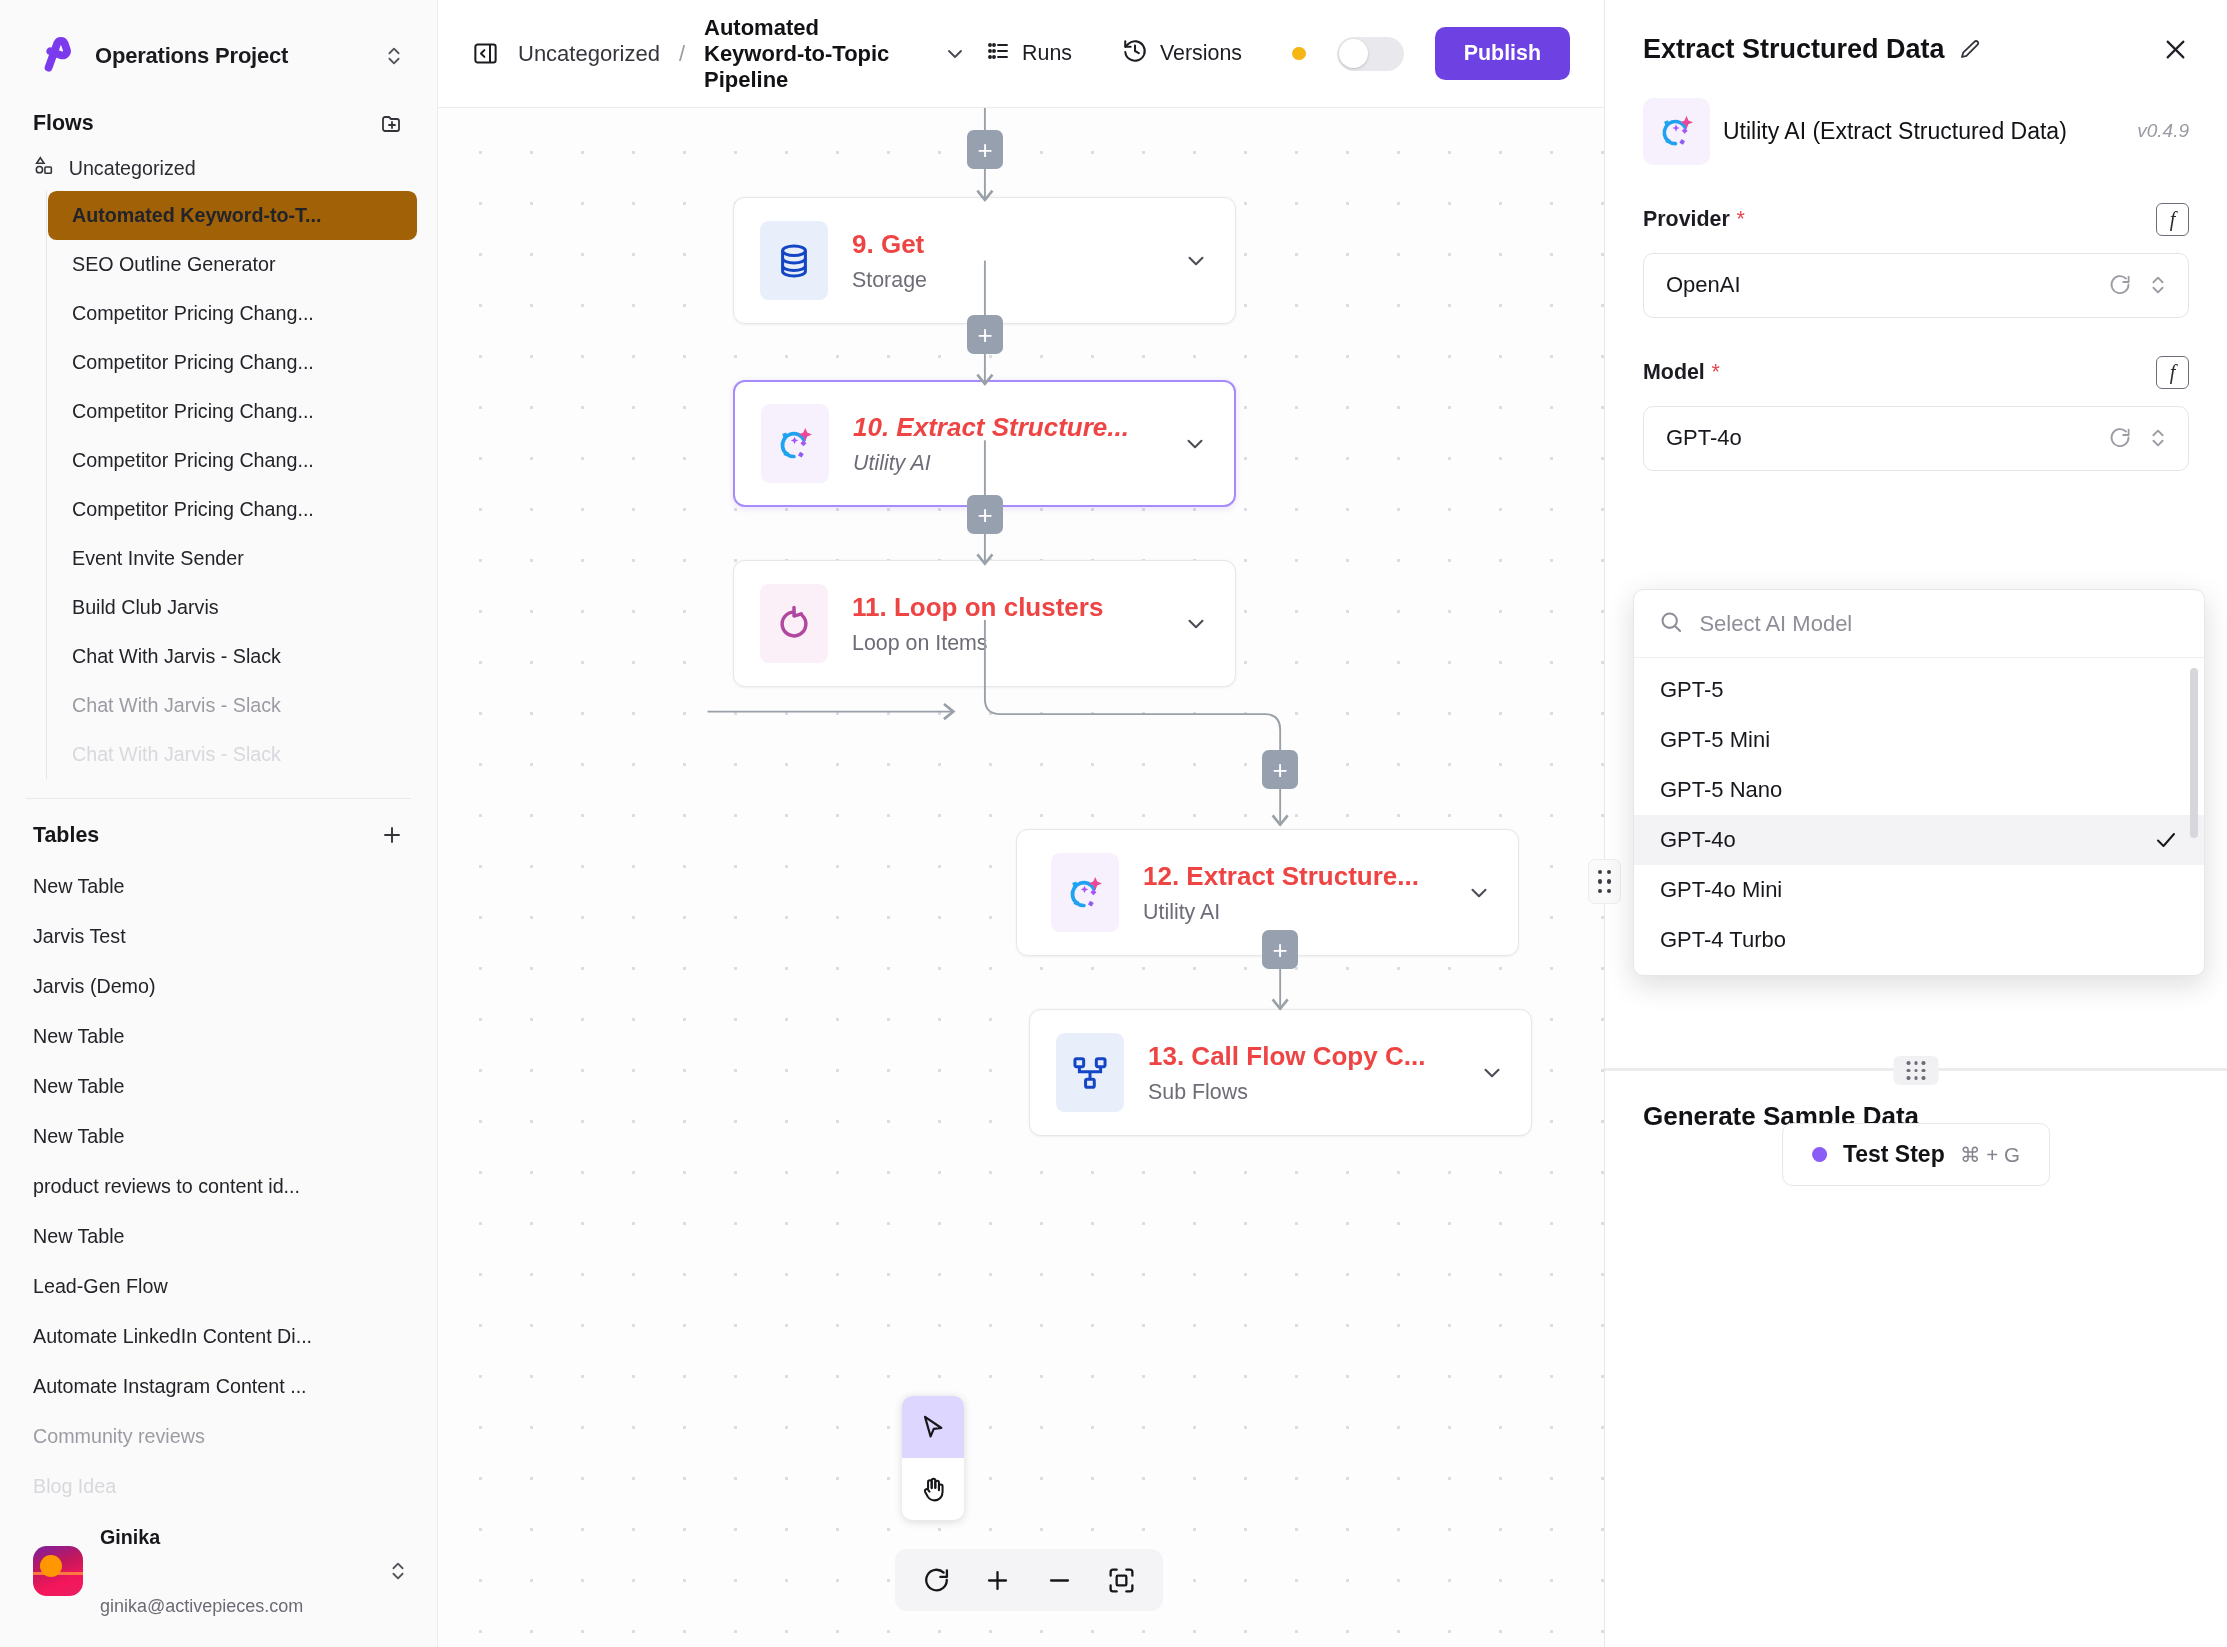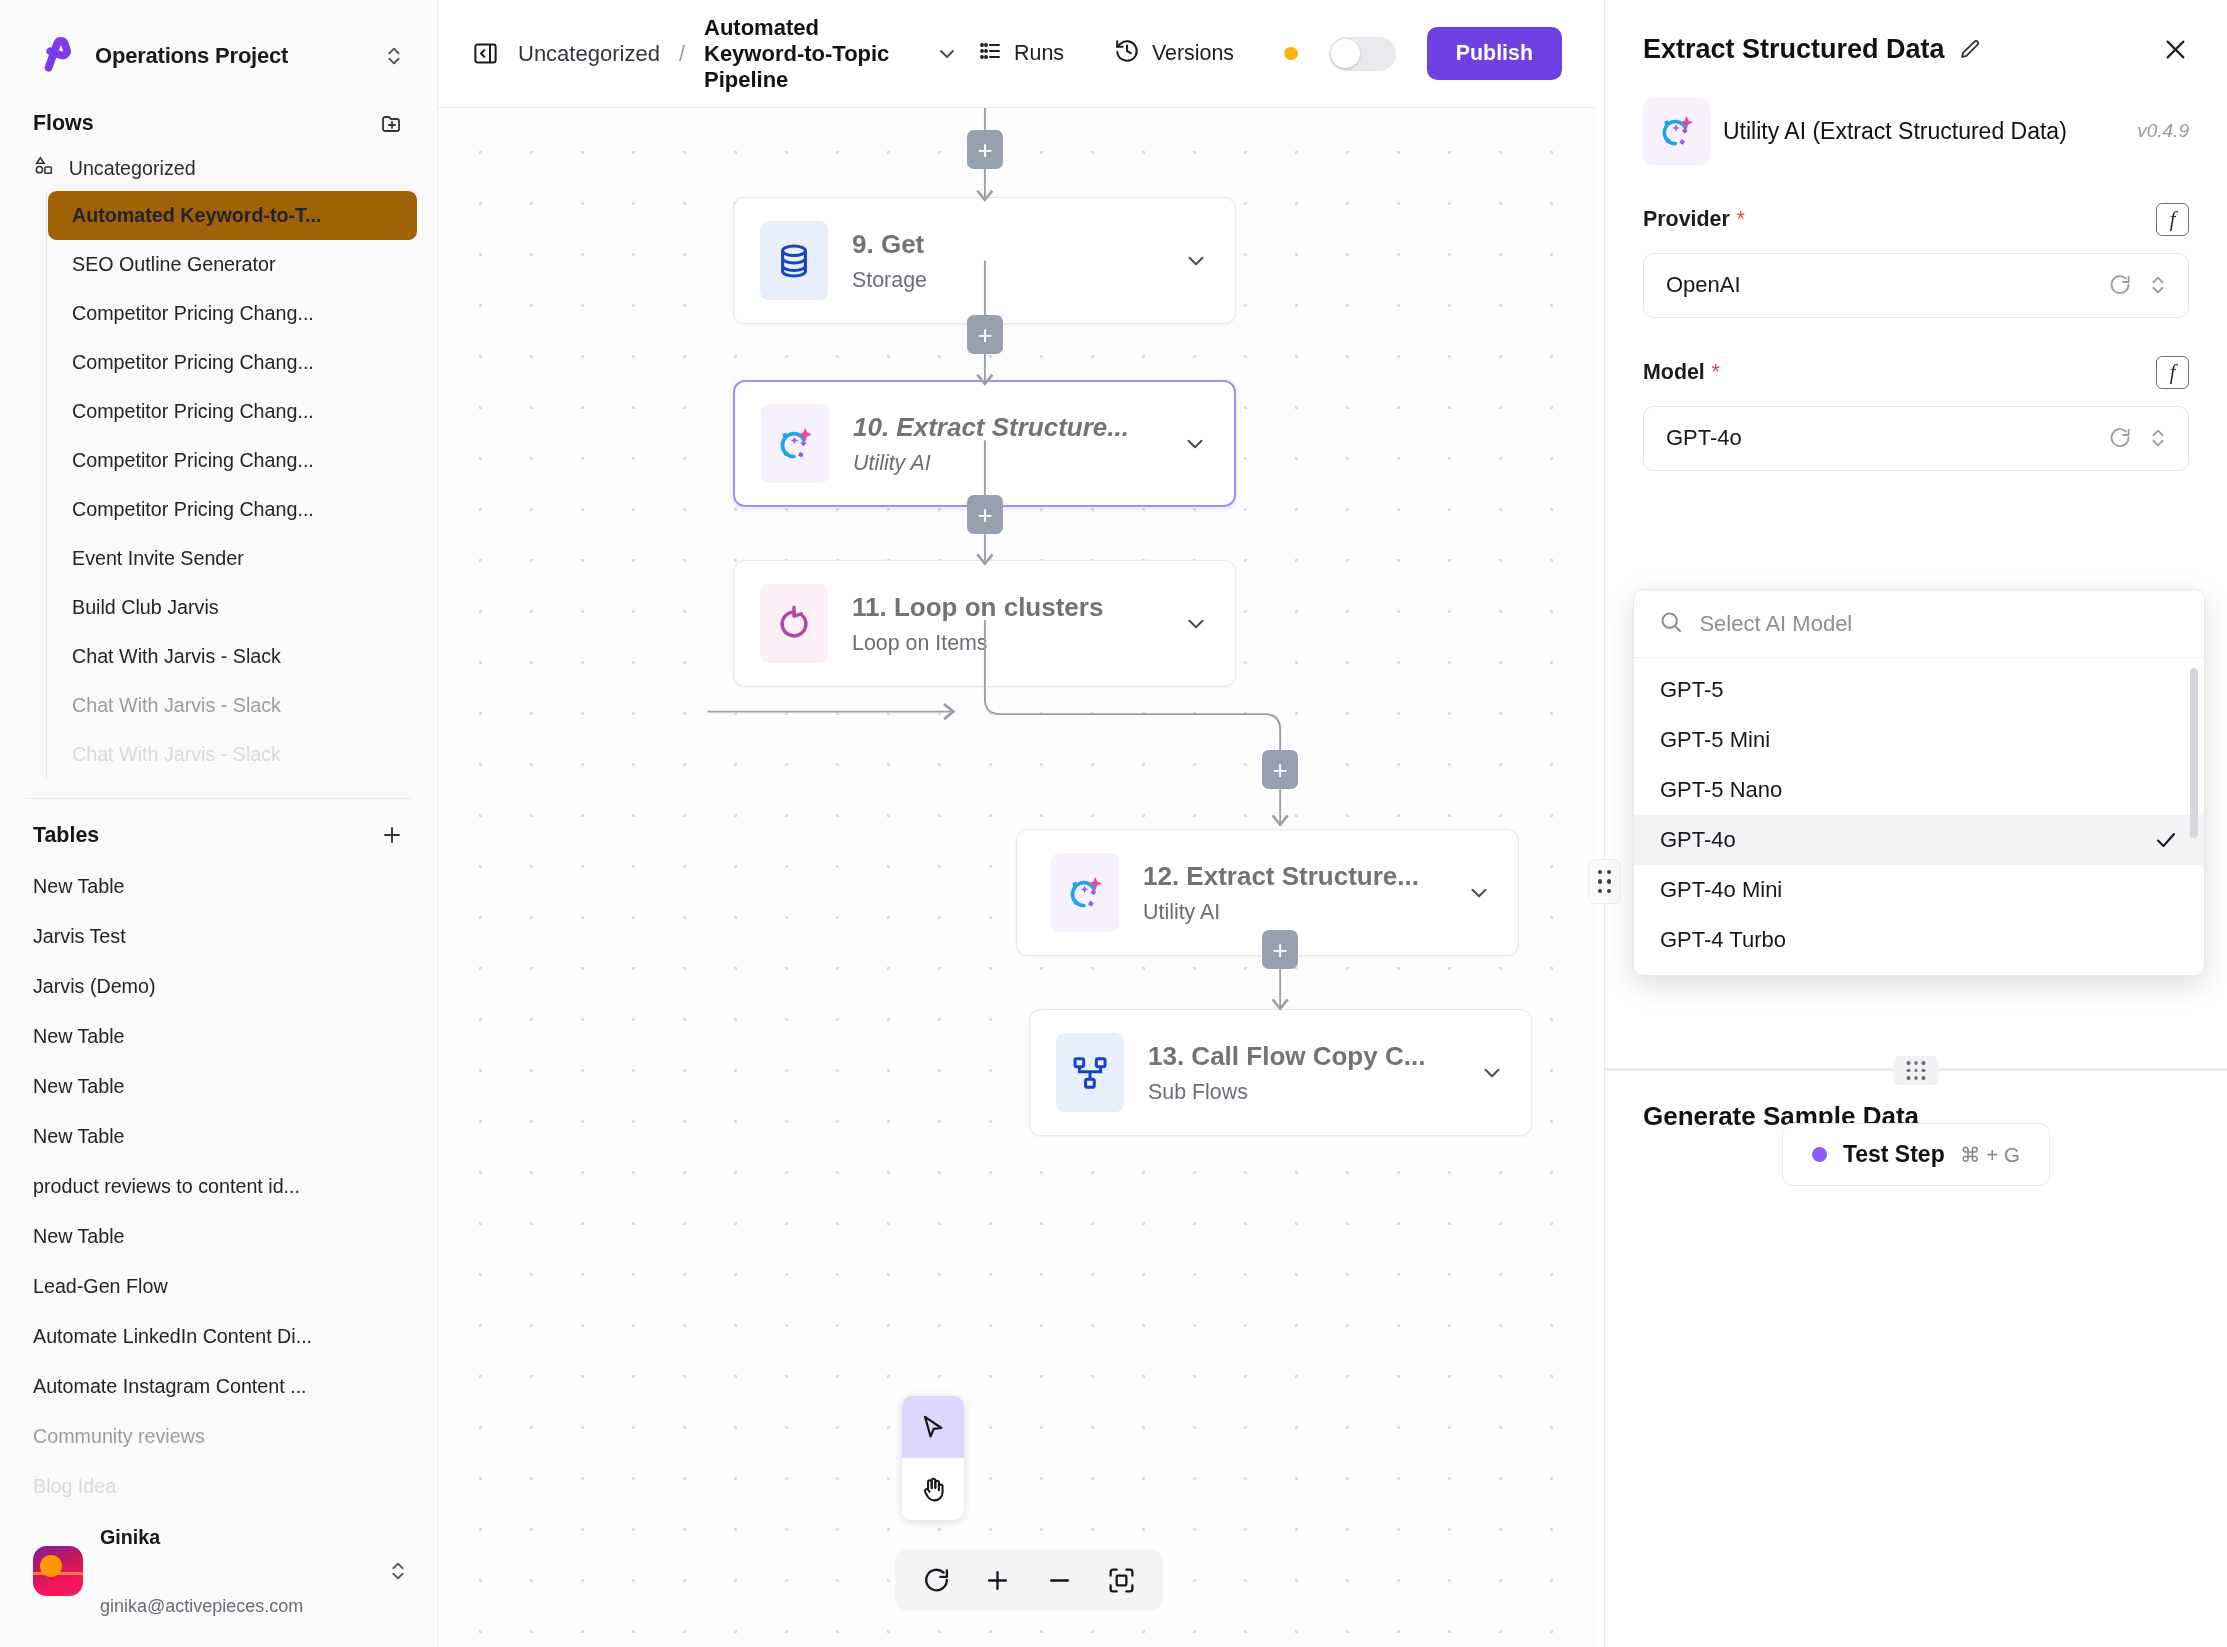--- a/index.html
+++ b/index.html
@@ -135,21 +135,21 @@
   .node.selected { border: 2.6px solid #a78bfa; box-shadow: 0 1.7px 6px rgba(110,65,226,.14); }
   .node-icon {
     width: 68px; height: 79px; flex: 0 0 68px; border-radius: 8.6px;
     display: flex; align-items: center; justify-content: center;
   }
   .ic-blue { background: #e8effb; }
   .ic-violet { background: #f7f1fd; }
   .ic-pink { background: #fbf0f8; }
   .node-body { flex: 1; min-width: 0; }
   .node-title {
-    font-size: 26px; font-weight: 700; color: #737373; line-height: 1.3;
+    font-size: 26px; font-weight: 700; color: #ef4444; line-height: 1.3;
     white-space: nowrap; overflow: hidden; text-overflow: ellipsis;
   }
   .node-sub { font-size: 21.4px; color: #6d6d77; margin-top: 6.8px; }
   .node-chev { width: 34px; display:flex; align-items:center; justify-content:center; color: #4d4d57; }
 
   .plus-btn {
     position: absolute; width: 36px; height: 39px; border-radius: 6.8px;
     background: #96a0ae; color: #fff; display: flex; align-items: center; justify-content: center;
     font-size: 26px; line-height: 1; z-index: 6;
   }
@@ -168,21 +168,21 @@
     position: absolute; left: 457px; bottom: 36px; height: 62px;
     display: flex; align-items: center; gap: 6.8px; padding: 0 13.7px;
     background: #f4f4f6; border-radius: 12px; z-index: 20;
   }
   .zoom-bar .zb { width: 55px; height: 51px; display: flex; align-items: center; justify-content: center; color: #17171b; }
 
   
   .panel {
     width: 623px; flex: 0 0 623px; height: 1647px;
     background: #fff; border-left: 0.9px solid #e9e9ec;
-    display: flex; flex-direction: column; position: relative; z-index: 30; margin-left: 8px;
+    display: flex; flex-direction: column; position: relative; z-index: 30;
   }
   .panel-head { display: flex; align-items: center; padding: 34px 38px 8.6px 38px; gap: 13.7px; }
   .panel-title { font-size: 27px; font-weight: 700; color: #121216; }
   .pencil { color: #33333b; display: flex; align-items: center; }
   .panel-close { margin-left: auto; color: #1f1f26; display: flex; align-items: center; }
 
   .piece-row { display: flex; align-items: center; gap: 13px; padding: 24px 38px 0 38px; }
   .piece-icon { width: 67px; height: 67px; border-radius: 10.3px; background: #f7f1fd; display: flex; align-items: center; justify-content: center; }
   .piece-name { font-size: 23px; color: #121216; flex: 1; }
   .piece-ver { font-size: 19px; color: #9a9aa3; font-style: italic; }

